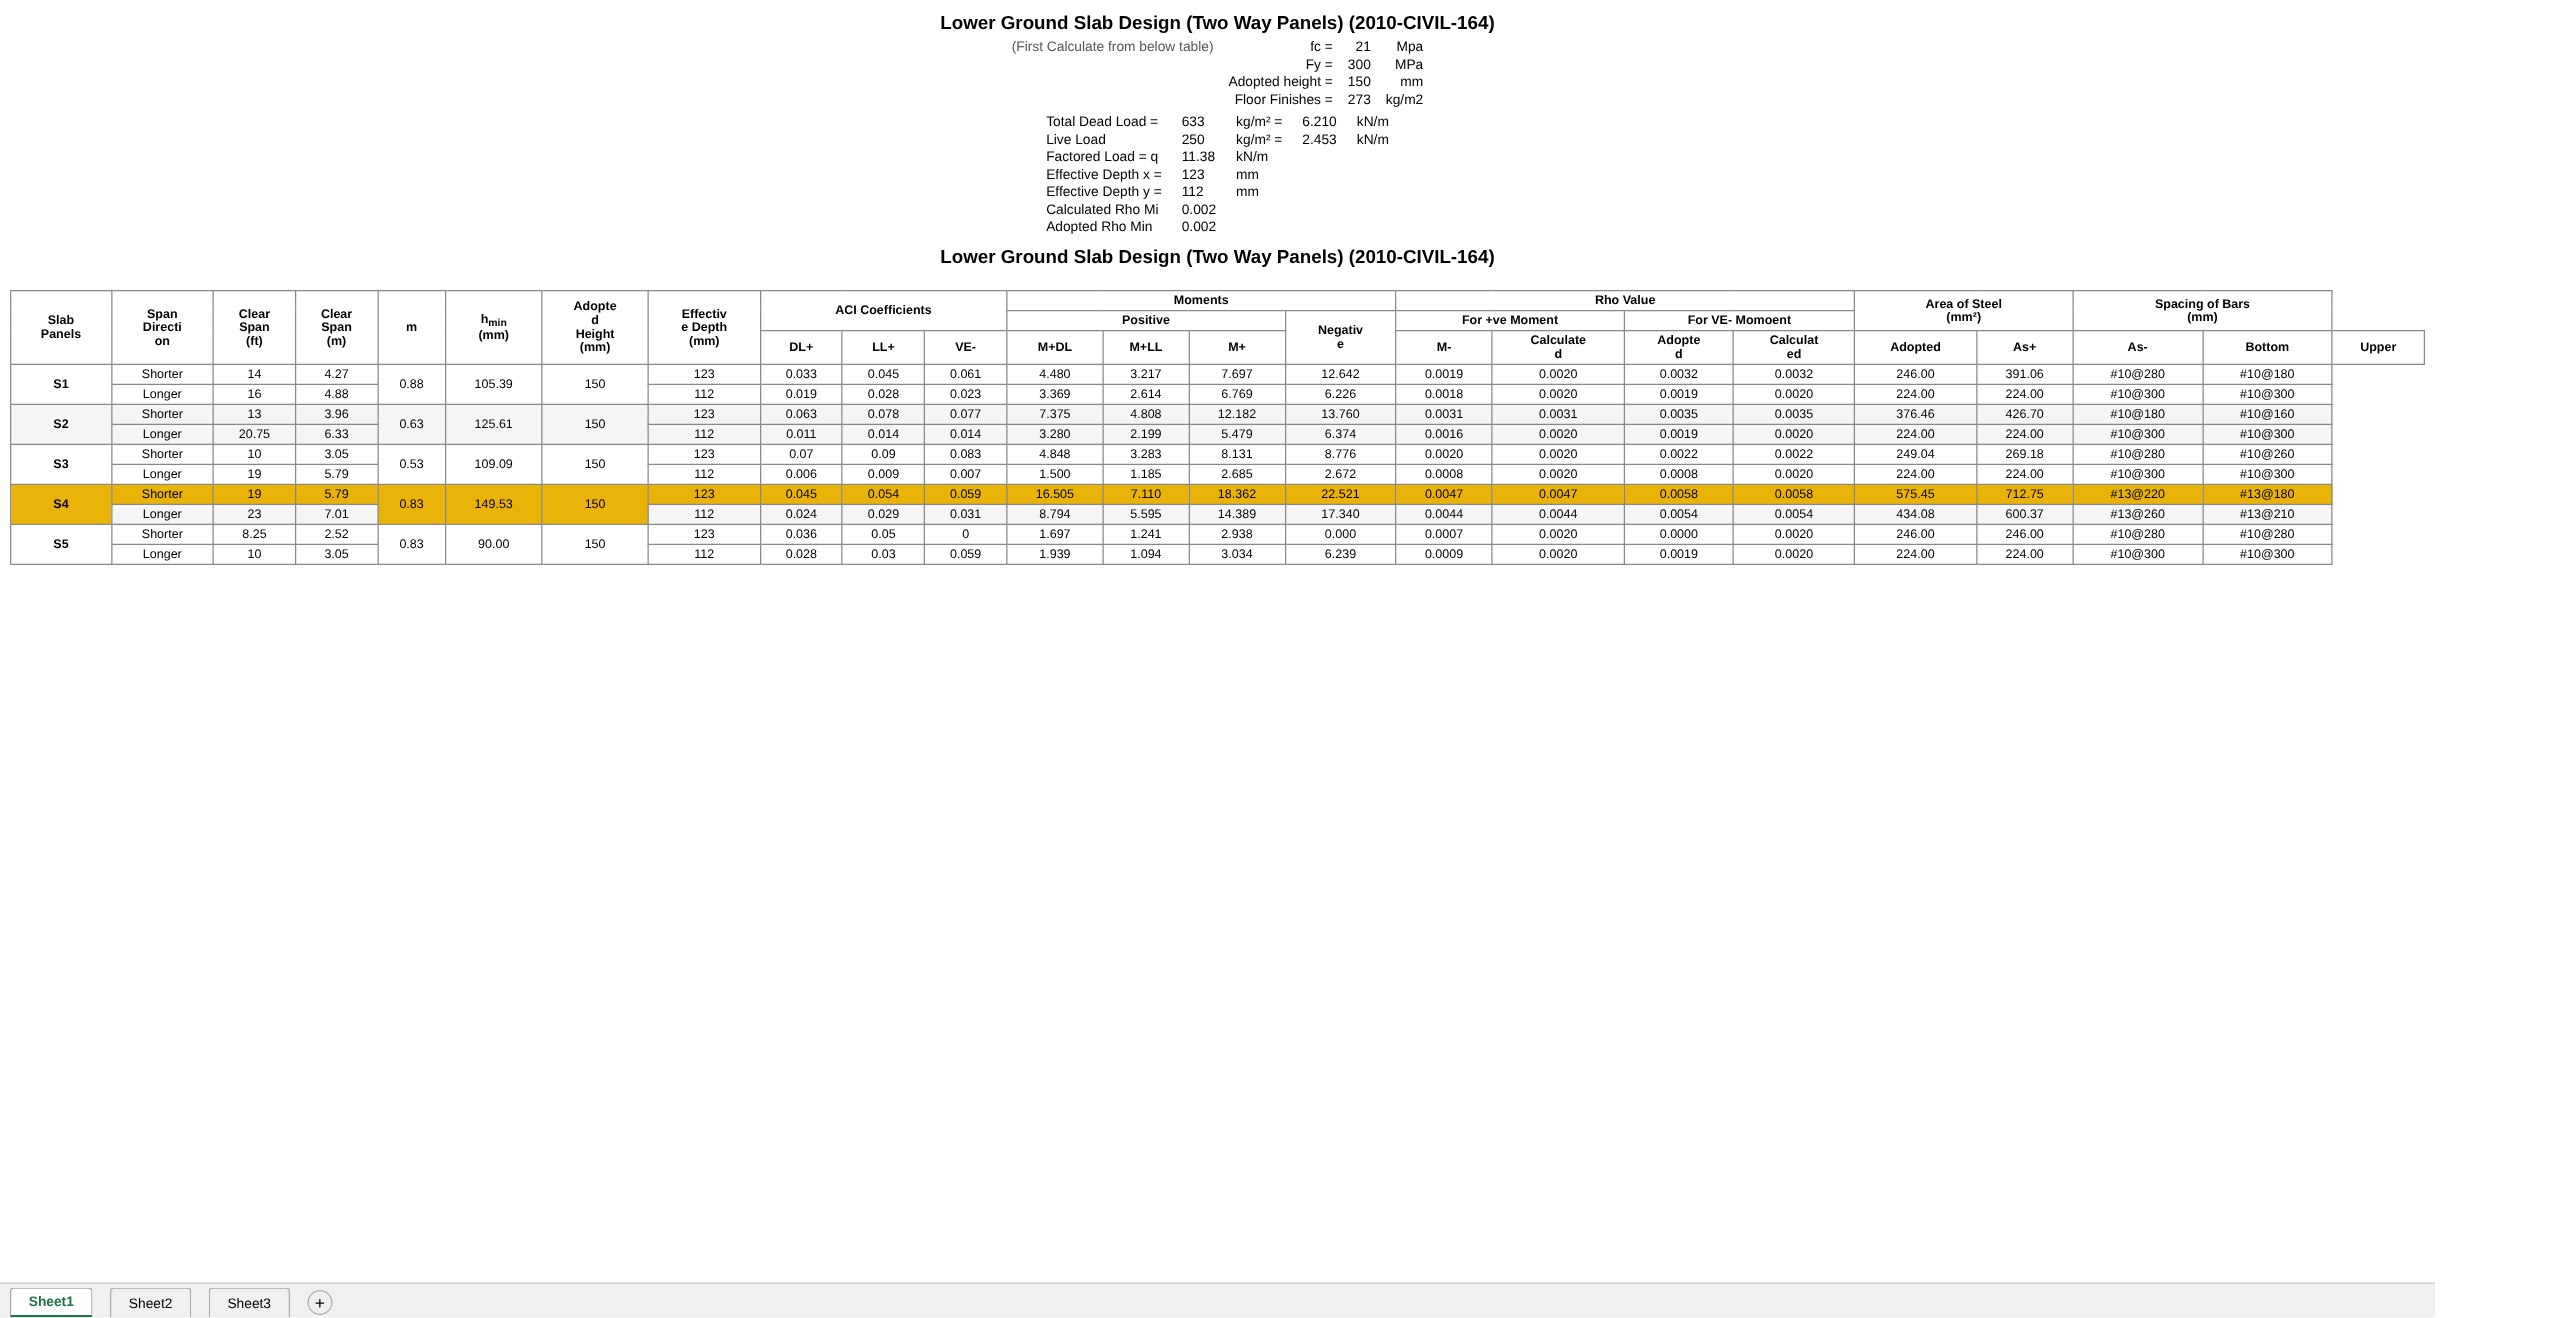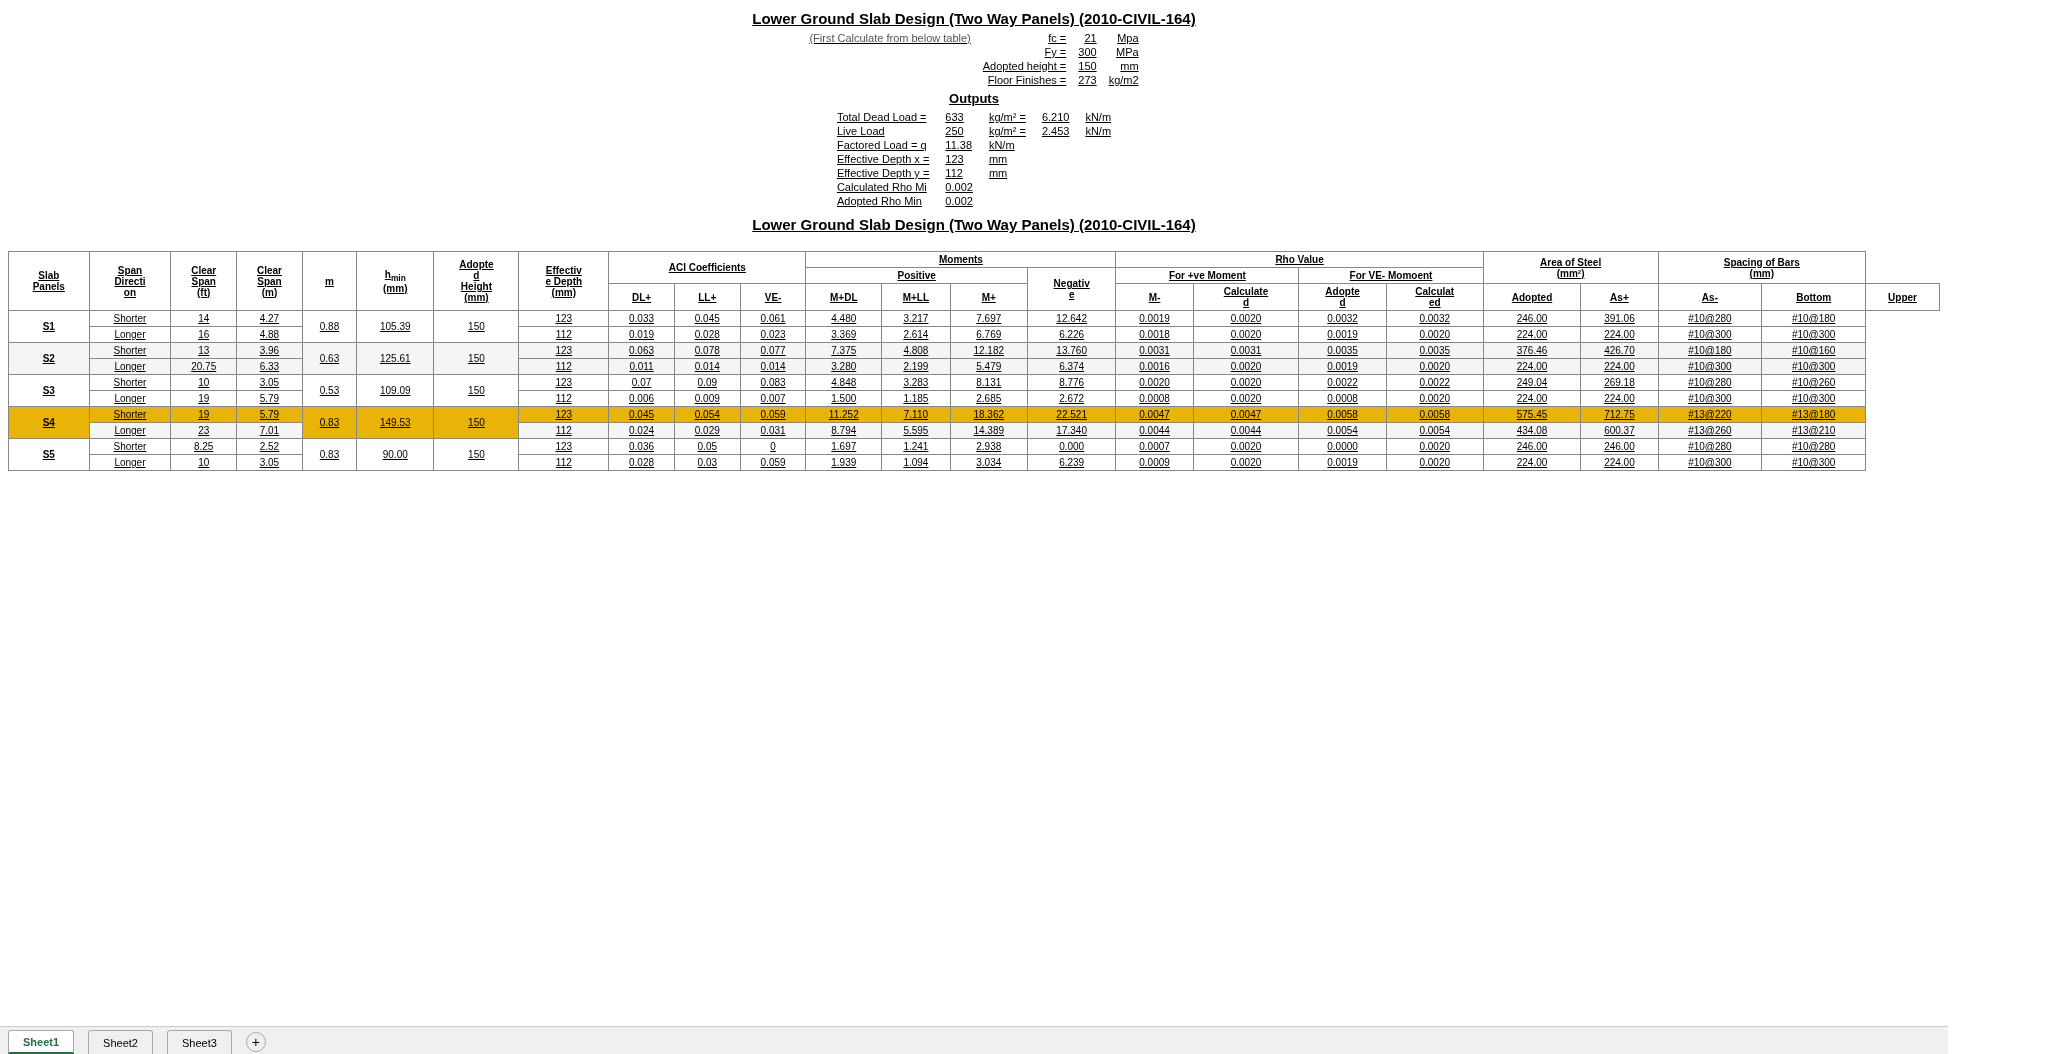--- a/index.html
+++ b/index.html
@@ -9,21 +9,20 @@
       background: #fff;
       color: #000;
     }
 
     .spreadsheet-wrapper {
       width: 1948px;
       min-height: 1054px;
       background: #fff;
       position: relative;
       overflow: hidden;
-      text-decoration: underline;
     }
 
     
     .top-section {
       padding: 10px 20px;
       text-align: center;
     }
 
     .main-title {
       font-size: 15px;
@@ -191,23 +190,20 @@
         <td>
           <span>273</span>
         </td>
         <td>
           <span>kg/m2</span>
         </td>
       </tr>
     </tbody>
       </table>
 
-    <div class="section-title">
-      <span>Outputs</span>
-    </div>
 
     <table class="outputs-table">
       <tbody>
           <tr>
         <td><span>Total Dead Load =</span></td>
         <td><span>633</span></td>
         <td><span>kg/m² =</span></td>
         <td><span>6.210</span></td>
         <td><span>kN/m</span></td>
       </tr>
@@ -448,21 +444,21 @@
             <td>Shorter</td>
             <td>19</td>
             <td>5.79</td>
             <td rowspan="2">0.83</td>
             <td rowspan="2">149.53</td>
             <td rowspan="2">150</td>
             <td>123</td>
             <td>0.045</td>
             <td>0.054</td>
             <td>0.059</td>
-            <td>11.252</td>
+            <td>16.505</td>
             <td>7.110</td>
             <td>18.362</td>
             <td>22.521</td>
             <td>0.0047</td>
             <td>0.0047</td>
             <td>0.0058</td>
             <td>0.0058</td>
             <td>575.45</td>
             <td>712.75</td>
             <td>#13@220</td>

